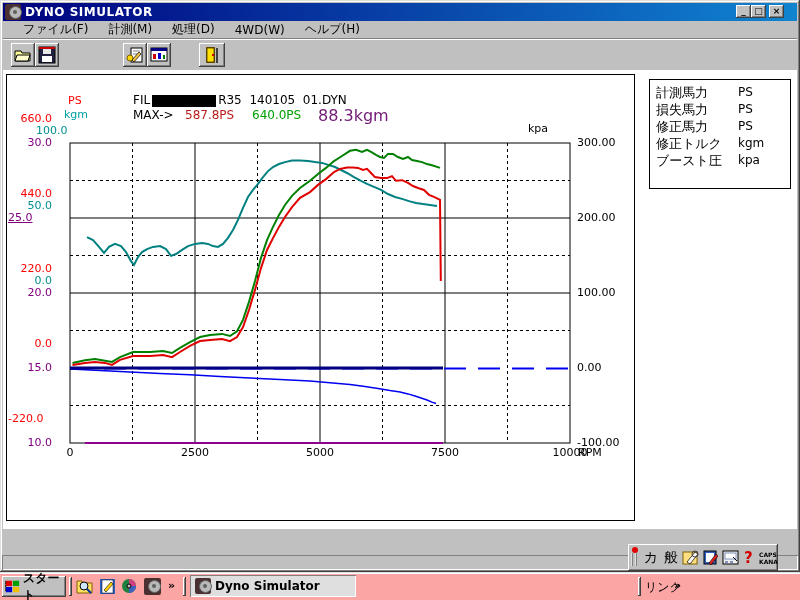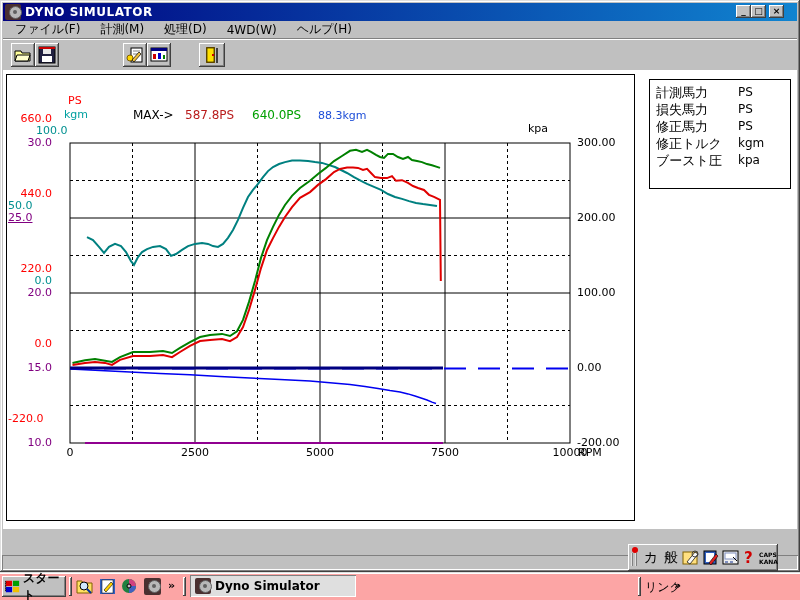--- a/index.html
+++ b/index.html
@@ -12,21 +12,21 @@
   .titlebar { position:absolute; left:3px; top:3px; right:3px; height:18px;
               background:linear-gradient(90deg,#00007f,#1084d0); display:flex; align-items:center; }
   .title-text { color:#fff; font-weight:bold; font-size:12px; margin-left:4px; letter-spacing:.5px; }
   .dyno-ico { width:16px; height:16px; position:relative; background:#4a3030; border-radius:2px; flex:none; }
   .dyno-ico::before { content:""; position:absolute; left:4px; top:2px; width:11px; height:11px; border-radius:50%; background:#b8b8b8; border:1px solid #606060; }
   .dyno-ico::after  { content:""; position:absolute; left:8px; top:6px; width:4px; height:4px; border-radius:50%; background:#606060; }
   .tb-ctl { position:absolute; top:2px; width:15px; height:13px; background:#c0c0c0; font-size:9px; font-weight:bold;
             text-align:center; line-height:12px; color:#000; }
   .menubar { position:absolute; left:3px; top:21px; right:3px; height:17px; display:flex; align-items:center; font-size:12px; }
   .menu-item { padding:1px 6px; margin-right:8px; white-space:nowrap; }
-  .menu-item:first-child { margin-left:6px; }
+  .menu-item:first-child { margin-left:14px; }
   .toolbar { position:absolute; left:3px; top:38px; right:3px; height:32px; border-top:1px solid #808080;
              box-shadow: inset 0 1px 0 #ffffff; }
   .tb-btn { position:absolute; top:4px; width:24px; height:24px; background:#c0c0c0; }
   .tb-btn svg { position:absolute; left:3px; top:3px; }
   .client-white { position:absolute; left:3px; top:70px; width:794px; height:459px; background:#fff; }
   .chart-panel { position:absolute; left:6px; top:74px; width:629px; height:447px; border:1px solid #000; background:#fff; }
   .legend-box { position:absolute; left:649px; top:79px; width:142px; height:110px; border:1px solid #000; background:#fff;
                 padding-top:3px; }
   .legend-row { height:17px; font-size:13px; color:#000; position:relative; }
   .legend-name { position:absolute; left:6px; top:1px; }
@@ -122,46 +122,47 @@
         <rect x="14" y="2" width="2" height="15" fill="#404040"></rect>
         </svg>
       </span>
   </div>
 
   <div class="client-white"></div>
   <div class="chart-panel"></div>
 
   <span class="lbl" style="left:68px;top:94px;color:#ff0000">PS</span>
   <span class="lbl" style="left:64px;top:108px;color:#00a0a0">kgm</span>
+  <span class="lbl" style="left:133px;top:94px;color:#000;font-size:12px"><span>FIL</span><span class="redact"></span><span>R35  140105  01.DYN</span></span>
   <span class="lbl" style="left:133px;top:109px;color:#000;font-size:12px">MAX-&gt;</span>
   <span class="lbl" style="left:185px;top:109px;color:#b91c1c;font-size:12px">587.8PS</span>
   <span class="lbl" style="left:252px;top:109px;color:#00a000;font-size:12px">640.0PS</span>
-  <span class="lbl" style="left:318px;top:109px;color:#1d4ed8;font-size:11px">88.3kgm</span>
+  <span class="lbl" style="left:318px;top:109px;color:#701a75;font-size:16px">88.3kgm</span>
   <span class="lbl" style="left:528px;top:122px;color:#000">kpa</span>
   <span class="lbl" style="left:578px;top:446px;color:#000">RPM</span>
 
   <div id="axis-labels">
       <div class="lbl" style="left: 8px; top: 112px; color: rgb(255, 0, 0); width: 44px; text-align: right;">660.0</div>
       <div class="lbl" style="left: 8px; top: 124px; color: rgb(0, 144, 144); width: 44px; text-align: right; padding-left: 28px;">100.0</div>
       <div class="lbl" style="left: 8px; top: 136px; color: rgb(128, 0, 128); width: 44px; text-align: right;">30.0</div>
       <div class="lbl" style="left: 577px; top: 136px; color: rgb(0, 0, 0); width: 48px; text-align: left;">300.00</div>
       <div class="lbl" style="left: 8px; top: 187px; color: rgb(255, 0, 0); width: 44px; text-align: right;">440.0</div>
-      <div class="lbl" style="left: 8px; top: 199px; color: rgb(0, 144, 144); width: 44px; ">50.0</div>
+      <div class="lbl" style="left: 8px; top: 199px; color: rgb(0, 144, 144); width: 44px; text-align: right;">50.0</div>
       <div class="lbl" style="left: 8px; top: 211px; color: rgb(128, 0, 128); width: 44px; text-align: left; text-decoration: underline;">25.0</div>
       <div class="lbl" style="left: 577px; top: 211px; color: rgb(0, 0, 0); width: 48px; text-align: left;">200.00</div>
       <div class="lbl" style="left: 8px; top: 262px; color: rgb(255, 0, 0); width: 44px; text-align: right;">220.0</div>
       <div class="lbl" style="left: 8px; top: 274px; color: rgb(0, 144, 144); width: 44px; text-align: right;">0.0</div>
       <div class="lbl" style="left: 8px; top: 286px; color: rgb(128, 0, 128); width: 44px; text-align: right;">20.0</div>
       <div class="lbl" style="left: 577px; top: 286px; color: rgb(0, 0, 0); width: 48px; text-align: left;">100.00</div>
       <div class="lbl" style="left: 8px; top: 337px; color: rgb(255, 0, 0); width: 44px; text-align: right;">0.0</div>
       <div class="lbl" style="left: 8px; top: 361px; color: rgb(128, 0, 128); width: 44px; text-align: right;">15.0</div>
       <div class="lbl" style="left: 577px; top: 361px; color: rgb(0, 0, 0); width: 48px; text-align: left;">0.00</div>
       <div class="lbl" style="left: 8px; top: 412px; color: rgb(255, 0, 0); width: 44px; ">-220.0</div>
       <div class="lbl" style="left: 8px; top: 436px; color: rgb(128, 0, 128); width: 44px; text-align: right;">10.0</div>
-      <div class="lbl" style="left: 577px; top: 436px; color: rgb(0, 0, 0); width: 48px; text-align: left;">-200.00</div>
+      <div class="lbl" style="left: 577px; top: 436px; color: rgb(0, 0, 0); width: 48px; text-align: left;">-100.00</div>
       <div class="lbl" style="left: 40px; top: 446px; color: rgb(0, 0, 0); width: 60px; text-align: center;">0</div>
       <div class="lbl" style="left: 165px; top: 446px; color: rgb(0, 0, 0); width: 60px; text-align: center;">2500</div>
       <div class="lbl" style="left: 290px; top: 446px; color: rgb(0, 0, 0); width: 60px; text-align: center;">5000</div>
       <div class="lbl" style="left: 415px; top: 446px; color: rgb(0, 0, 0); width: 60px; text-align: center;">7500</div>
       <div class="lbl" style="left: 540px; top: 446px; color: rgb(0, 0, 0); width: 60px; text-align: center;">10000</div>
     </div>
   <svg id="chart-svg" width="645" height="530">
       <line x1="132.5" y1="143" x2="132.5" y2="443" stroke="#000" stroke-width="1" stroke-dasharray="3 3"></line>
       <line x1="257.5" y1="143" x2="257.5" y2="443" stroke="#000" stroke-width="1" stroke-dasharray="3 3"></line>
       <line x1="382.5" y1="143" x2="382.5" y2="443" stroke="#000" stroke-width="1" stroke-dasharray="3 3"></line>

